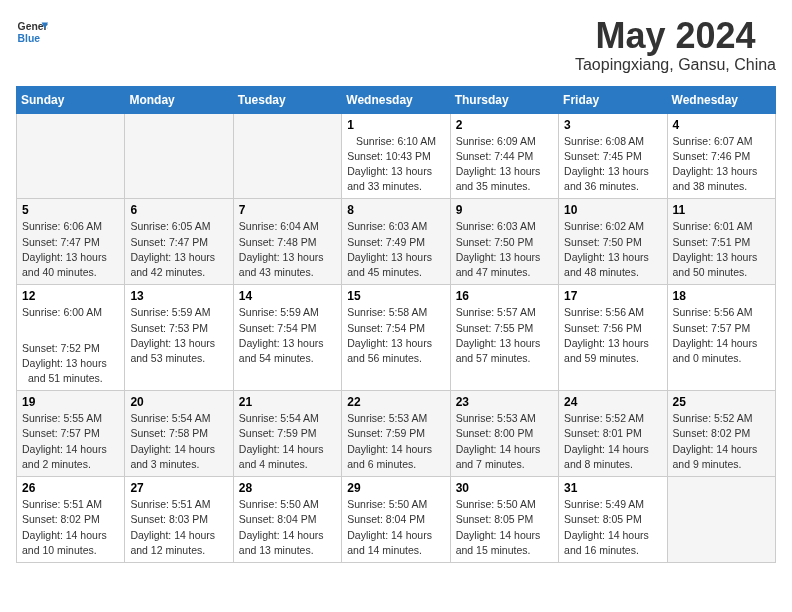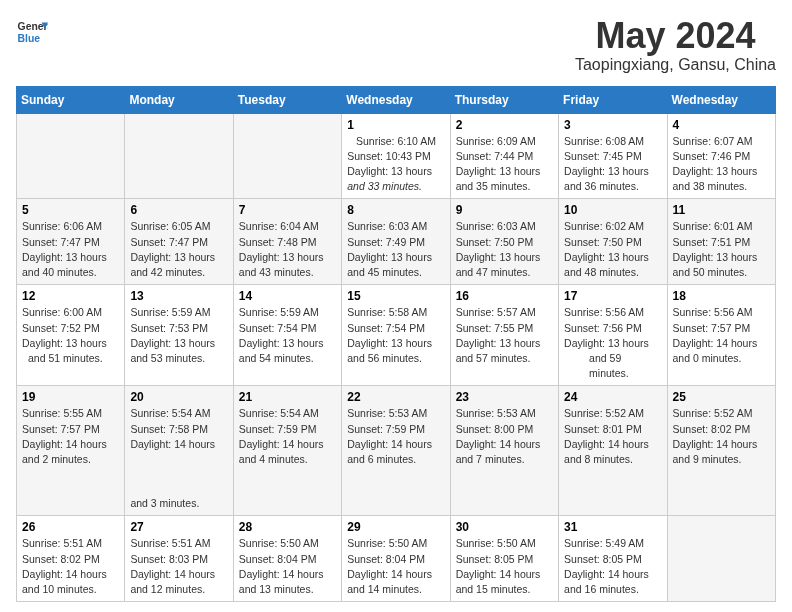--- a/index.html
+++ b/index.html
@@ -112,21 +112,21 @@
   <tr>
         <td class="empty-cell"></td>
         <td class="empty-cell"></td>
         <td class="empty-cell"></td>
         <td>
           <span class="day-num">1</span>
           <div class="day-info">
             <span style="display: block; text-align: center;">Sunrise: 6:10 AM</span>
             <span style="display: block;">Sunset: 10:43 PM</span>
             <span style="display: block;">Daylight: 13 hours</span>
-            <span style="display: block; font-style: italic;">and 33 minutes.</span>
+            <span style="display: block;">and 33 minutes.</span>
           </div>
         </td>
         <td>
           <span class="day-num">2</span>
           <div class="day-info">
             <span style="display: block;">Sunrise: 6:09 AM</span>
             <span style="display: block;">Sunset: 7:44 PM</span>
             <span style="display: block;">Daylight: 13 hours</span>
             <span style="display: block;">and 35 minutes.</span>
           </div>
@@ -213,21 +213,21 @@
             <span style="display: block;">Daylight: 13 hours</span>
             <span style="display: block;">and 50 minutes.</span>
           </div>
         </td>
       </tr>
       <tr>
         <td>
           <span class="day-num">12</span>
           <div class="day-info">
             <span style="display: block;">Sunrise: 6:00 AM</span>
-            <span style="display: block;">Sunset: 7:52 PM</span>
+            <span style="display: block; margin-top: 20px;">Sunset: 7:52 PM</span>
             <span style="display: block;">Daylight: 13 hours</span>
             <span style="display: block; margin-left: 6px;">and 51 minutes.</span>
           </div>
         </td>
         <td>
           <span class="day-num">13</span>
           <div class="day-info">
             <span style="display: block;">Sunrise: 5:59 AM</span>
             <span style="display: block;">Sunset: 7:53 PM</span>
             <span style="display: block;">Daylight: 13 hours</span>
@@ -260,21 +260,21 @@
             <span style="display: block;">Daylight: 13 hours</span>
             <span style="display: block;">and 57 minutes.</span>
           </div>
         </td>
         <td>
           <span class="day-num">17</span>
           <div class="day-info">
             <span style="display: block;">Sunrise: 5:56 AM</span>
             <span style="display: block;">Sunset: 7:56 PM</span>
             <span style="display: block;">Daylight: 13 hours</span>
-            <span style="display: block; margin-left: 25px;">and 59 minutes.</span>
+            <span style="display: block;">and 59 minutes.</span>
           </div>
         </td>
         <td>
           <span class="day-num">18</span>
           <div class="day-info">
             <span style="display: block;">Sunrise: 5:56 AM</span>
             <span style="display: block;">Sunset: 7:57 PM</span>
             <span style="display: block;">Daylight: 14 hours</span>
             <span style="display: block;">and 0 minutes.</span>
           </div>
@@ -289,21 +289,21 @@
             <span style="display: block;">Daylight: 14 hours</span>
             <span style="display: block;">and 2 minutes.</span>
           </div>
         </td>
         <td>
           <span class="day-num">20</span>
           <div class="day-info">
             <span style="display: block;">Sunrise: 5:54 AM</span>
             <span style="display: block;">Sunset: 7:58 PM</span>
             <span style="display: block;">Daylight: 14 hours</span>
-            <span style="display: block; margin-top: 44px;">and 3 minutes.</span>
+            <span style="display: block;">and 3 minutes.</span>
           </div>
         </td>
         <td>
           <span class="day-num">21</span>
           <div class="day-info">
             <span style="display: block;">Sunrise: 5:54 AM</span>
             <span style="display: block;">Sunset: 7:59 PM</span>
             <span style="display: block;">Daylight: 14 hours</span>
             <span style="display: block;">and 4 minutes.</span>
           </div>

